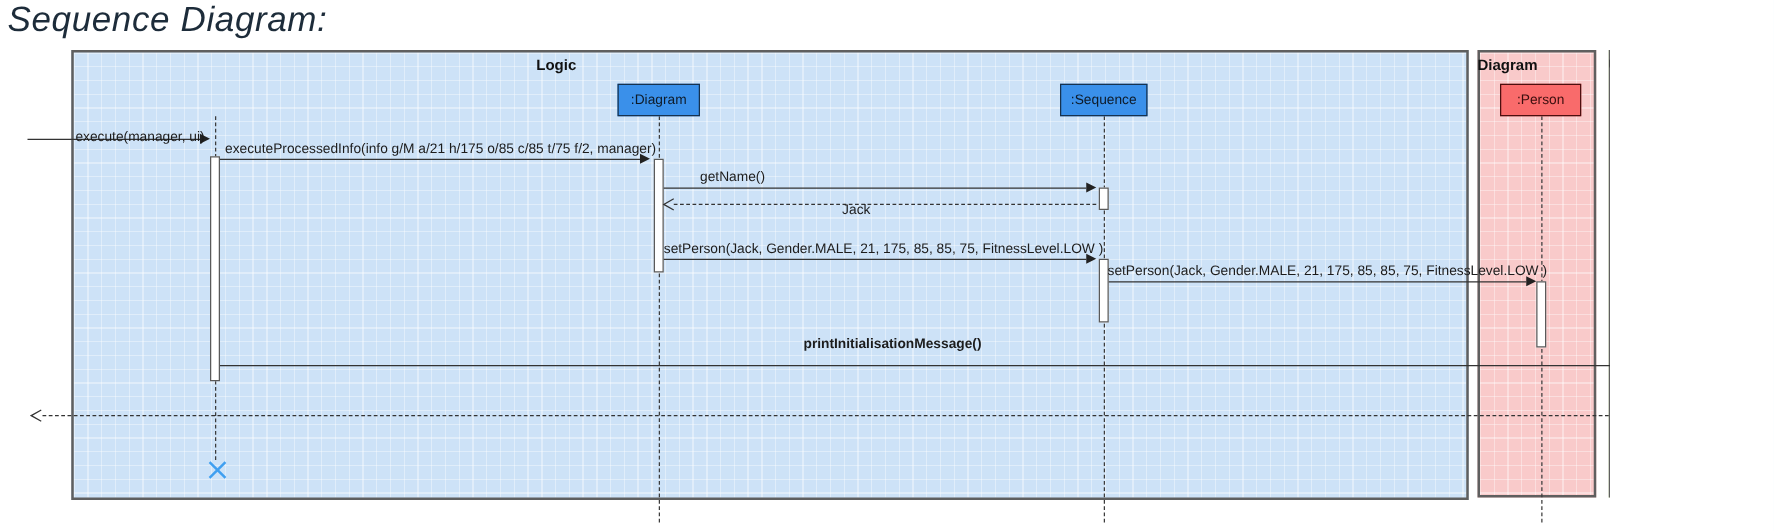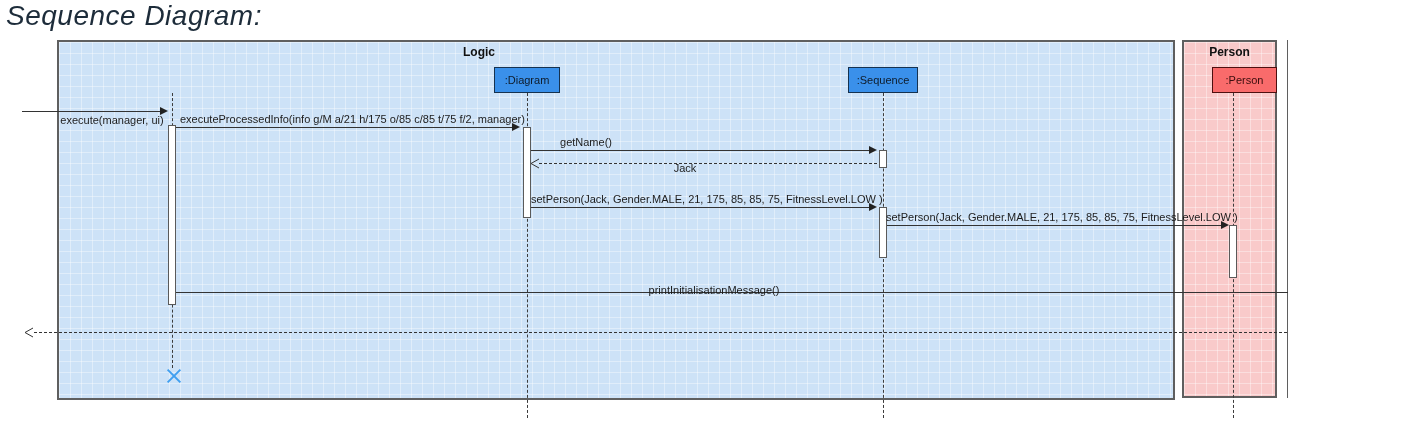--- a/index.html
+++ b/index.html
@@ -10,21 +10,21 @@
   .title{
     position:absolute;left:6px;top:0px;font-size:28px;font-style:italic;font-weight:500;
     color:#1d2c3a;letter-spacing:.5px;
   }
   .frame{
     position:absolute;box-sizing:border-box;border:2px solid #5f5f5f;
     background-image:
       repeating-linear-gradient(to right, rgba(255,255,255,.38) 0 1px, transparent 1px 11px),
       repeating-linear-gradient(to bottom, rgba(255,255,255,.38) 0 1px, transparent 1px 11px);
   }
-  .frame-label{position:absolute;font-weight:bold;font-size:12px;color:#111;text-align:center;}
+  .frame-label{position:absolute;font-weight:bold;font-size:12px;color:#111;}
   .head{
     position:absolute;box-sizing:border-box;height:26px;line-height:24px;text-align:center;
     border:1px solid #16324f;background:#3a90ea;color:#0e1b29;font-size:11px;
   }
   .lifeline{position:absolute;width:0;border-left:1px dashed #3c3c3c;}
   .act{position:absolute;box-sizing:border-box;width:8px;background:#fff;border:1px solid #5a5a5a;}
   .mline{position:absolute;height:0;border-top:1px solid #333;}
   .mline.dashed{border-top-style:dashed;}
   .ah-right{position:absolute;width:0;height:0;border-left:8px solid #222;border-top:4px solid transparent;border-bottom:4px solid transparent;}
   .mlabel{position:absolute;white-space:nowrap;color:#1c1c1c;text-align:center;}
@@ -39,44 +39,44 @@
 
 <div id="stage">
 
   <div class="title">Sequence Diagram:</div>
 
   <div class="frame" style="left:57px;top:40px;width:1118px;height:360px;background-color:#cde2f7;"></div>
   <div class="frame" style="left:1182px;top:40px;width:95px;height:358px;background-color:#f9caca;"></div>
   <div class="frame" style="left:1287px;top:40px;width:100px;height:358px;background-color:#d3f0a4;"></div>
 
   <div class="frame-label" style="left:429px;top:45px;width:100px;">Logic</div>
-  <div class="frame-label" style="left:1182px;top:45px;width:95px;">Person</div>
+  <div class="frame-label" style="left:1182px;top:45px;width:95px;">Diagram</div>
   <div class="frame-label" style="left:1287px;top:45px;width:100px;">UI</div>
 
   <div class="lifeline" style="left:172px;top:93px;height:275px;"></div>
   <div class="lifeline" style="left:527px;top:93px;height:325px;"></div>
   <div class="lifeline" style="left:883px;top:93px;height:325px;"></div>
   <div class="lifeline" style="left:1233px;top:93px;height:325px;"></div>
   <div class="lifeline" style="left:1336px;top:93px;height:325px;"></div>
 
   <div class="head" style="left:494px;top:67px;width:66px;">:Diagram</div>
   <div class="head" style="left:848px;top:67px;width:70px;">:Sequence</div>
-  <div class="head" style="left:1200px;top:67px;width:65px;background:#f96b6b;border-color:#4d0f0f;color:#3a0e0e;margin-left:12px;">:Person</div>
+  <div class="head" style="left:1200px;top:67px;width:65px;background:#f96b6b;border-color:#4d0f0f;color:#3a0e0e;">:Person</div>
   <div class="head" style="left:1293px;top:67px;width:86px;background:#048c00;border-color:#0b3d05;color:#0b3109;font-weight:bold;">:Ui</div>
 
   <div class="act" style="left:168px;top:125px;height:180px;"></div>
   <div class="act" style="left:523px;top:127px;height:91px;"></div>
   <div class="act" style="left:879px;top:150px;height:18px;"></div>
   <div class="act" style="left:879px;top:207px;height:51px;"></div>
   <div class="act" style="left:1229px;top:225px;height:53px;"></div>
   <div class="act" style="left:1332px;top:293px;height:40px;"></div>
 
   <div class="mline" style="left:22px;top:111px;width:138px;"></div>
   <div class="ah-right" style="left:160px;top:107px;"></div>
-  <div class="mlabel" style="left:47px;top:114px;width:130px;text-align:center;">execute(manager, ui)</div>
+  <div class="mlabel" style="left:47px;top:104px;width:130px;text-align:center;">execute(manager, ui)</div>
 
   <div class="mline" style="left:176px;top:127px;width:336px;"></div>
   <div class="ah-right" style="left:512px;top:123px;"></div>
   <div class="mlabel" style="left:180px;top:113px;width:340px;">executeProcessedInfo(info g/M a/21 h/175 o/85 c/85 t/75 f/2, manager)</div>
 
   <div class="mline" style="left:531px;top:150px;width:338px;"></div>
   <div class="ah-right" style="left:869px;top:146px;"></div>
   <div class="mlabel" style="left:536px;top:136px;width:100px;">getName()</div>
 
   <div class="mline dashed" style="left:539px;top:163px;width:338px;"></div>
@@ -88,21 +88,21 @@
   <div class="mline" style="left:531px;top:207px;width:338px;"></div>
   <div class="ah-right" style="left:869px;top:203px;"></div>
   <div class="mlabel" style="left:531px;top:193px;width:346px;">setPerson(Jack, Gender.MALE, 21, 175, 85, 85, 75, FitnessLevel.LOW )</div>
 
   <div class="mline" style="left:887px;top:225px;width:334px;"></div>
   <div class="ah-right" style="left:1221px;top:221px;"></div>
   <div class="mlabel" style="left:886px;top:211px;width:340px;">setPerson(Jack, Gender.MALE, 21, 175, 85, 85, 75, FitnessLevel.LOW )</div>
 
   <div class="mline" style="left:176px;top:292px;width:1148px;"></div>
   <div class="ah-right" style="left:1324px;top:288px;"></div>
-  <div class="mlabel" style="left:564px;top:284px;width:300px;">printInitialisationMessage()</div>
+  <div class="mlabel" style="left:564px;top:269px;width:300px;font-weight:bold;">printInitialisationMessage()</div>
 
   <div class="mline dashed" style="left:34px;top:332px;width:1298px;"></div>
   <svg class="open-head" style="left:24px;top:327px;" width="10" height="11" viewBox="0 0 10 11">
     <path d="M9,1 L1,5.5 L9,10" fill="none" stroke="#333" stroke-width="1"></path>
   </svg>
 
   <div class="xmark" style="left:166px;top:368px;">
     <span></span>
       <span></span>
   </div>

